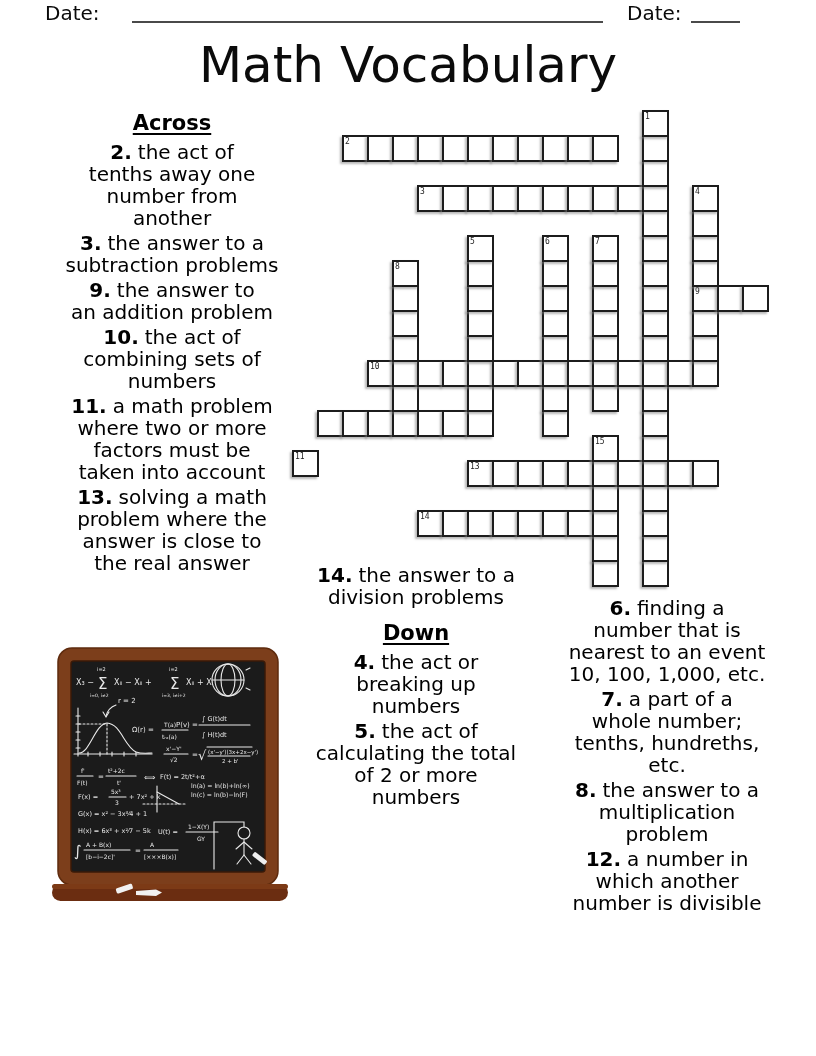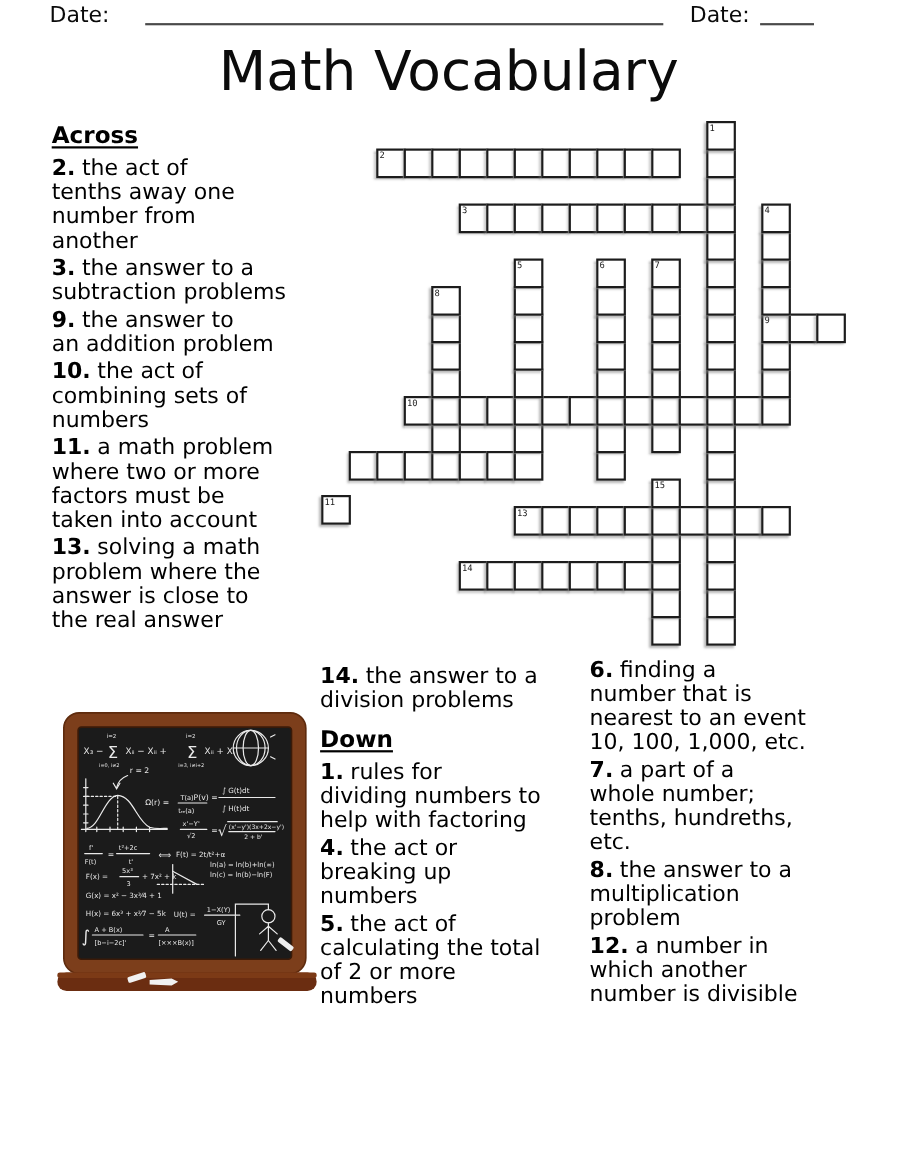--- a/index.html
+++ b/index.html
@@ -13,23 +13,23 @@
   #name-label{left:45px;top:1px;}
   #name-line{left:132px;top:21px;width:471px;}
   #date-label{left:627px;top:1px;}
   #date-line{left:691px;top:21px;width:49px;}
   
   #title{
     position:absolute;top:36px;left:0;width:816px;text-align:center;
     font-size:50px;line-height:58px;color:#0b0b0b;letter-spacing:0px;
   }
   
-  .clue-col{position:absolute;}
+  .clue-col{position:absolute;text-align:center;}
   #col-left{left:47px;top:110px;width:250px;}
-  #col-mid{left:291px;top:603px;width:250px;}
+  #col-mid{left:291px;top:564px;width:250px;}
   #col-right{left:536px;top:597px;width:262px;}
   .sec-heading{
     font-size:21px;font-weight:bold;line-height:26px;margin:0 0 5px 0;
     text-decoration:underline;text-decoration-thickness:2px;text-underline-offset:3px;
   }
   #down-heading-wrap{margin-top:12px;}
   .clue{margin:0 0 3px 0;font-size:20px;line-height:22px;}
   .clue b{padding-right:6px;}
   .clue .ct{white-space:pre-line;}
   
@@ -225,23 +225,20 @@
       <span class="cw-num">1</span>
     </div>
   </div>
 
 <div class="clue-col" id="col-mid">
   <p class="clue"><b>14.</b><span class="ct">the answer to a
 division problems</span></p>
   <div id="down-heading-wrap">
     <div class="sec-heading">Down</div>
   </div>
-  <p class="clue"><b>1.</b><span class="ct">rules for
-dividing numbers to
-help with factoring</span></p>
   <p class="clue"><b>4.</b><span class="ct">the act or
 breaking up
 numbers</span></p>
   <p class="clue"><b>5.</b><span class="ct">the act of
 calculating the total
 of 2 or more
 numbers</span></p>
 </div>
 
 <div class="clue-col" id="col-right">

